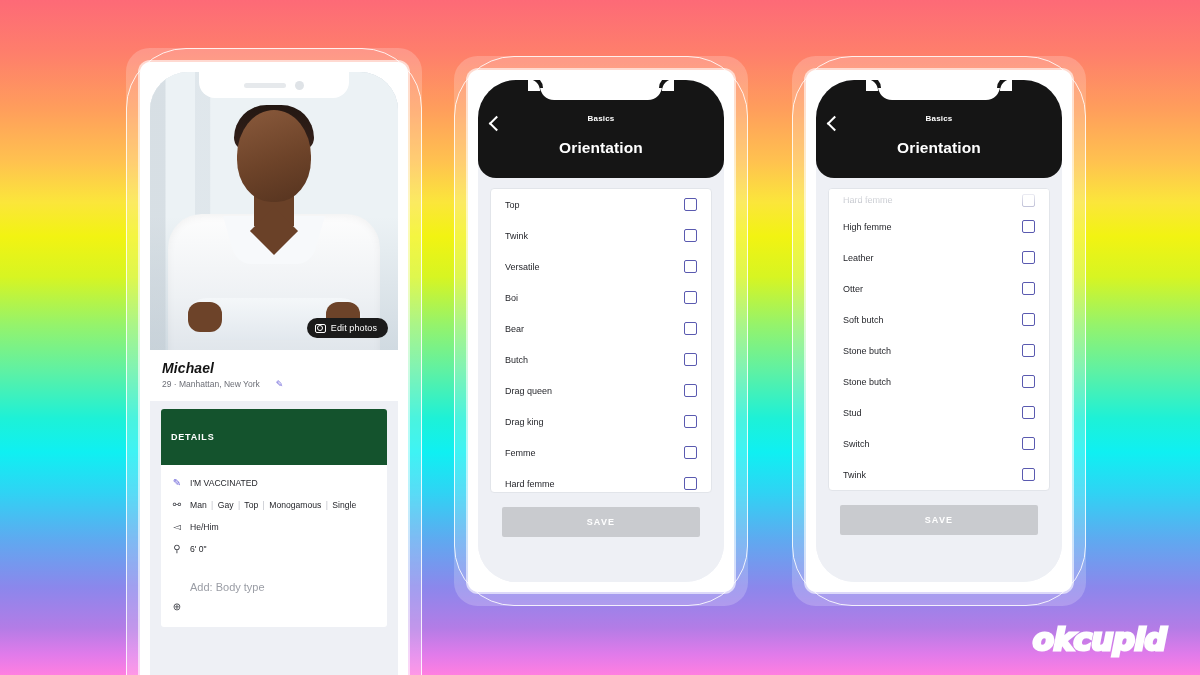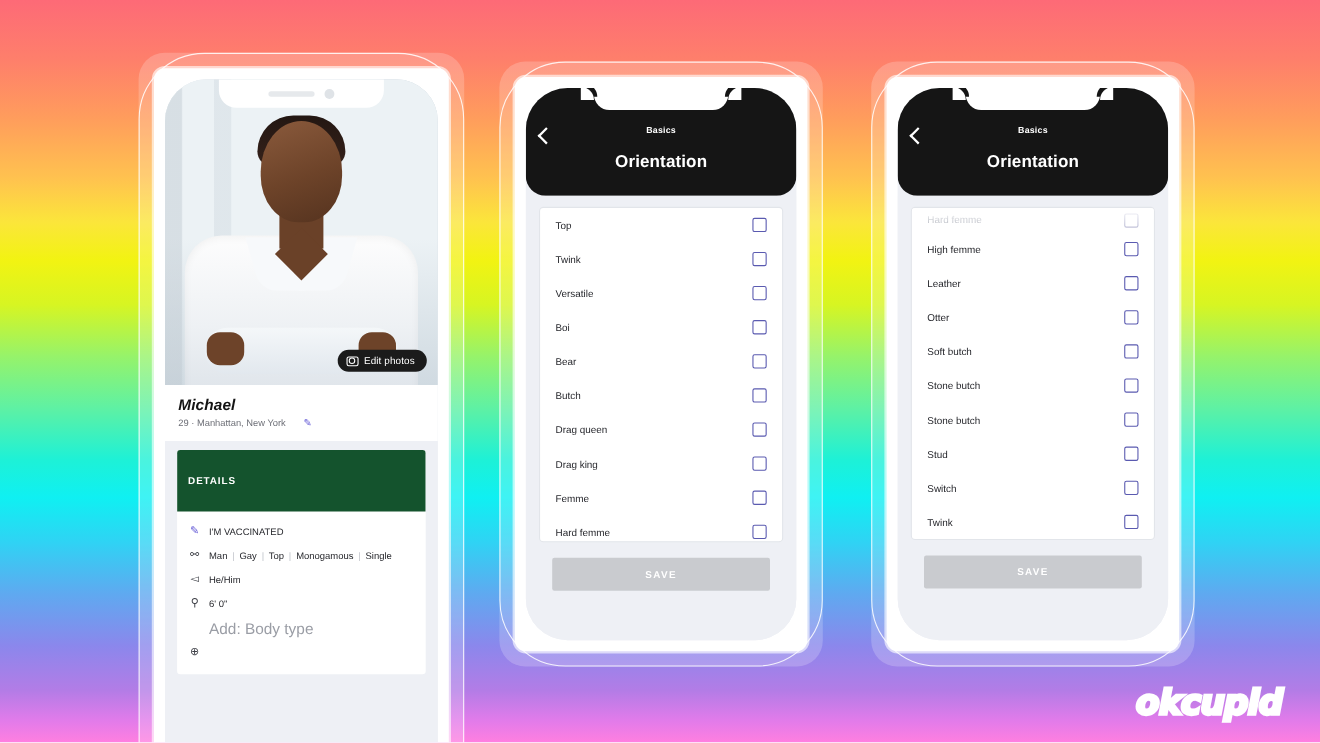--- a/index.html
+++ b/index.html
@@ -159,21 +159,21 @@
   .details-head {
     background: #14532d; color: #fff; font-size: 9px; font-weight: bold;
     letter-spacing: .8px; padding: 23px 10px;
   }
   .details-body { padding: 7px 10px 10px; }
   .drow { display: flex; align-items: flex-start; gap: 7px; padding: 4px 0; }
   .dico { width: 12px; flex: none; text-align: center; font-size: 10px; color: #3b3d44; line-height: 13px; }
   .dico.purple { color: #6c63d8; }
   .dtxt { font-size: 8.6px; color: #26272c; line-height: 14px; text-align: right; }
   .dtxt .sep { color: #c2c5cc; padding: 0 2px; }
-  .dadd { font-size: 14px; color: #9a9da5; padding: 3px 0 3px 19px; }
+  .dadd { font-size: 11px; color: #9a9da5; padding: 3px 0 3px 19px; margin-top: 18px; }
 
   
   .dark-head {
     position: relative;
     background: #151515;
     border-radius: 0 0 18px 18px;
     padding: 0 0 12px;
     height: 98px;
   }
   .notch-cut {

